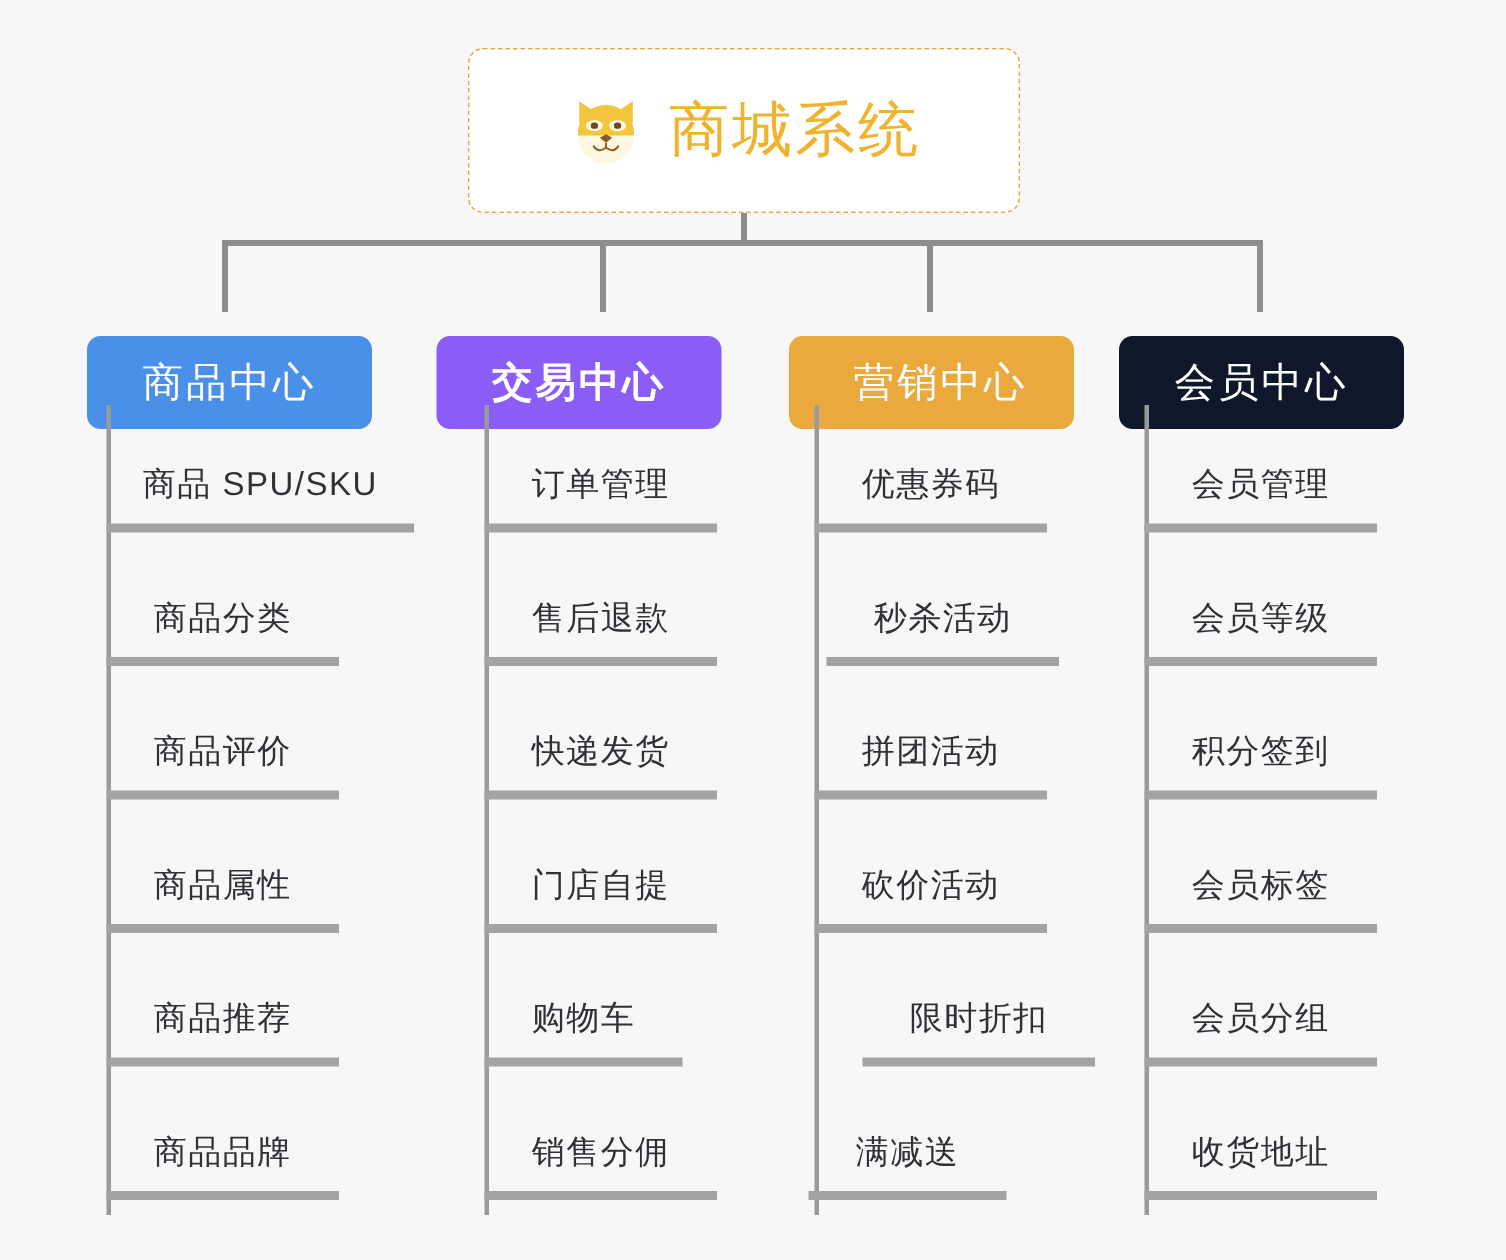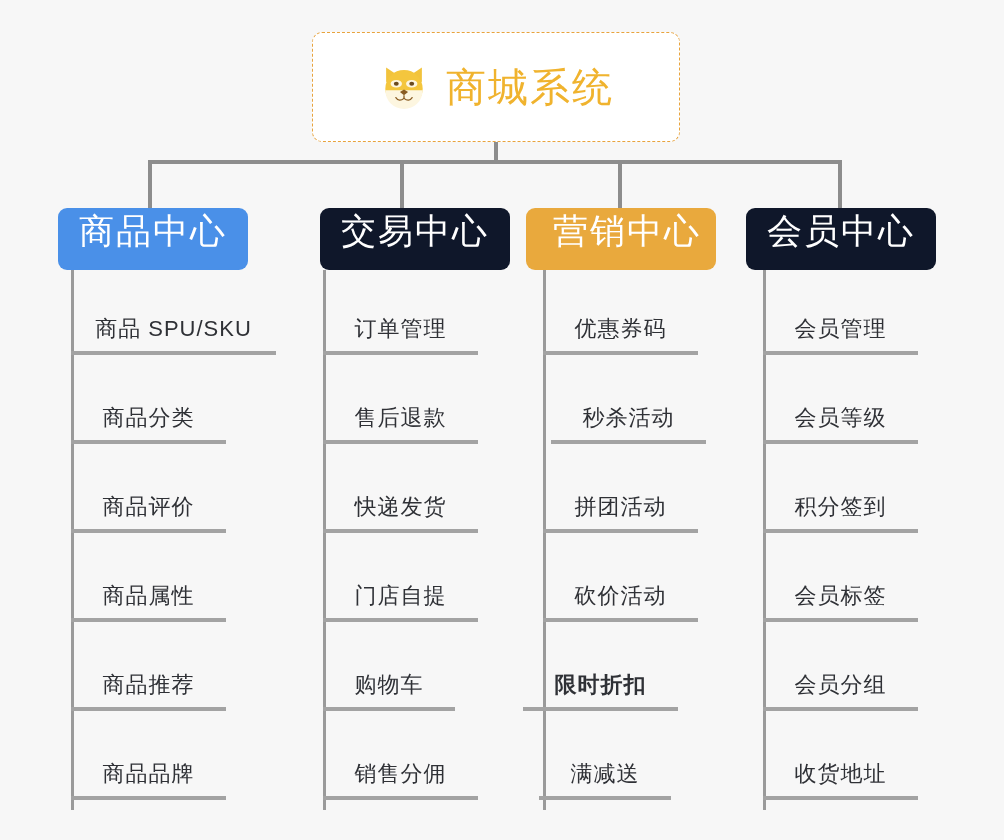--- a/index.html
+++ b/index.html
@@ -58,44 +58,45 @@
   .conn-v { width: 4px; }
   .conn-h { height: 4px; }
 
   
   .col-header {
     position: absolute;
     width: 190px;
     height: 62px;
     border-radius: 9px;
     display: flex;
-    align-items: flex-start;
+    align-items: center;
     justify-content: center;
     color: #ffffff;
-    font-size: 35px;
+    font-size: 27px;
     letter-spacing: 2px;
     box-sizing: border-box;
     white-space: nowrap;
+    margin-top: 16px;
   }
 
   
   .col-trunk {
     position: absolute;
     width: 3px;
     background: #9a9a9a;
   }
 
   
   .leaf {
     position: absolute;
     height: 44px;
     box-sizing: border-box;
-    border-bottom: 4px solid #a3a3a3;
+    border-bottom: 6px solid #a3a3a3;
     display: flex;
-    align-items: center;
+    align-items: flex-start;
     justify-content: center;
     padding-bottom: 3px;
   }
   .leaf span {
     font-size: 22px;
     color: #2f3136;
     letter-spacing: 1px;
     white-space: nowrap;
     line-height: 1.1;
   }
@@ -147,21 +148,21 @@
   <div class="leaf" style="left:71px; top:578px; width:155px;">
     <span>商品属性</span>
   </div>
   <div class="leaf" style="left:71px; top:667px; width:155px;">
     <span>商品推荐</span>
   </div>
   <div class="leaf" style="left:71px; top:756px; width:155px;">
     <span>商品品牌</span>
   </div>
 
-  <div class="col-header" style="left:320px; top:208px; background:#0f172a;">
+  <div class="col-header" style="left:291px; top:208px; background:#8b5cf6;font-weight:bold;">
     <span>交易中心</span>
   </div>
   <div class="col-trunk" style="left:323px; top:270px; height:540px;"></div>
 
   <div class="leaf" style="left:323px; top:311px; width:155px;">
     <span>订单管理</span>
   </div>
   <div class="leaf" style="left:323px; top:400px; width:155px;">
     <span>售后退款</span>
   </div>
@@ -188,21 +189,21 @@
   </div>
   <div class="leaf" style="left:551px; top:400px; width:155px;">
     <span>秒杀活动</span>
   </div>
   <div class="leaf" style="left:543px; top:489px; width:155px;">
     <span>拼团活动</span>
   </div>
   <div class="leaf" style="left:543px; top:578px; width:155px;">
     <span>砍价活动</span>
   </div>
-  <div class="leaf" style="left:523px; top:667px; width:155px;font-weight:bold;">
+  <div class="leaf" style="left:575px; top:667px; width:155px;">
     <span>限时折扣</span>
   </div>
   <div class="leaf" style="left:539px; top:756px; width:132px;">
     <span>满减送</span>
   </div>
 
   <div class="col-header" style="left:746px; top:208px; background:#0f172a;">
     <span>会员中心</span>
   </div>
   <div class="col-trunk" style="left:763px; top:270px; height:540px;"></div>

